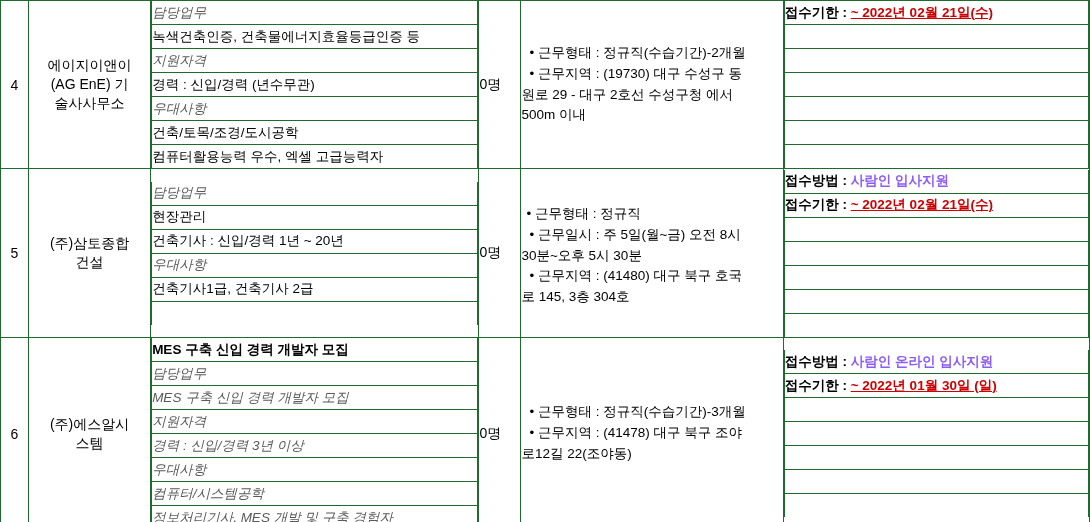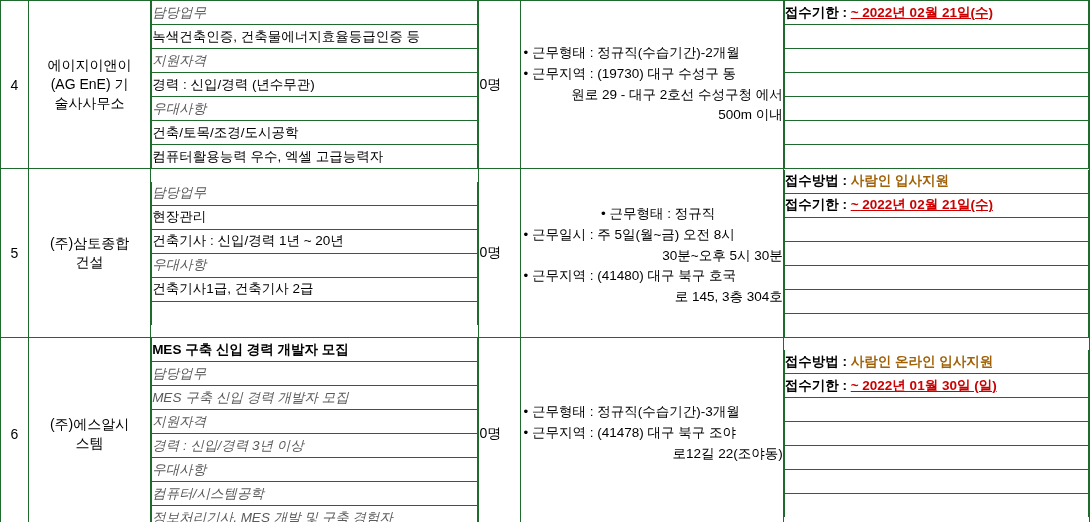--- a/index.html
+++ b/index.html
@@ -77,31 +77,31 @@
 
   
   .cell-work {
     padding: 4px 8px;
     font-size: 13.5px;
     line-height: 1.55;
   }
   .work-line {
     display: block;
     text-indent: -12px;
-    padding-left: 14px;
+    padding-left: 20px;
   }
   .work-line.center {
-    text-align: center;
+    text-align: left;
     text-indent: 0;
-    padding-left: 12px;
+    padding-left: 5px;
     margin-top: 6px;
   }
   .work-cont {
     display: block;
-    text-align: right;
+    text-align: left;
     text-indent: 0;
     padding-left: 0;
   }
 
   
   .cell-apply {
     vertical-align: top;
     padding: 0;
   }
   .apply-inner {
@@ -116,21 +116,21 @@
     height: 23px;
     padding: 0 4px;
     font-size: 13.5px;
     white-space: nowrap;
     overflow: hidden;
     font-weight: bold;
   }
   .apply-inner tr:first-child td { border-top: none; }
   .apply-inner tr:last-child td { border-bottom: none; }
   .lbl { color: #000000; }
-  .val-blue { color: #a16207; text-align: center; }
+  .val-blue { color: #8b5cf6; text-align: center; }
   .val-red { color: #cc0000; text-decoration: underline; }
 </style>
 </head>
 <body>
 
 <div class="sheet">
   <table class="joblist">
     <colgroup>
       <col class="c-no">
         <col class="c-comp">

